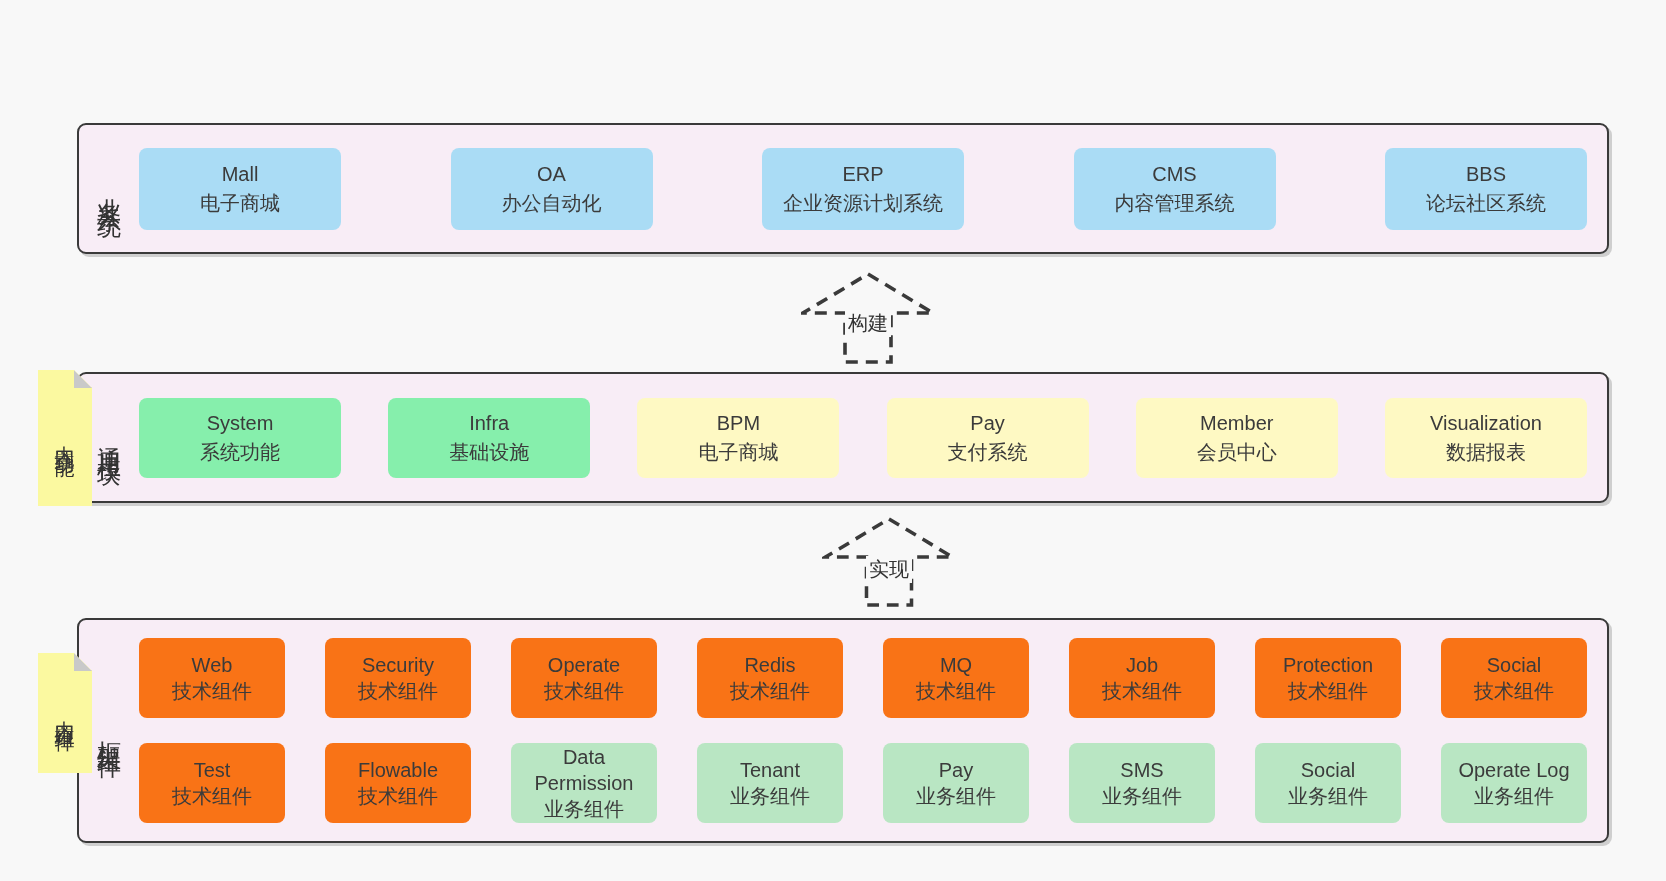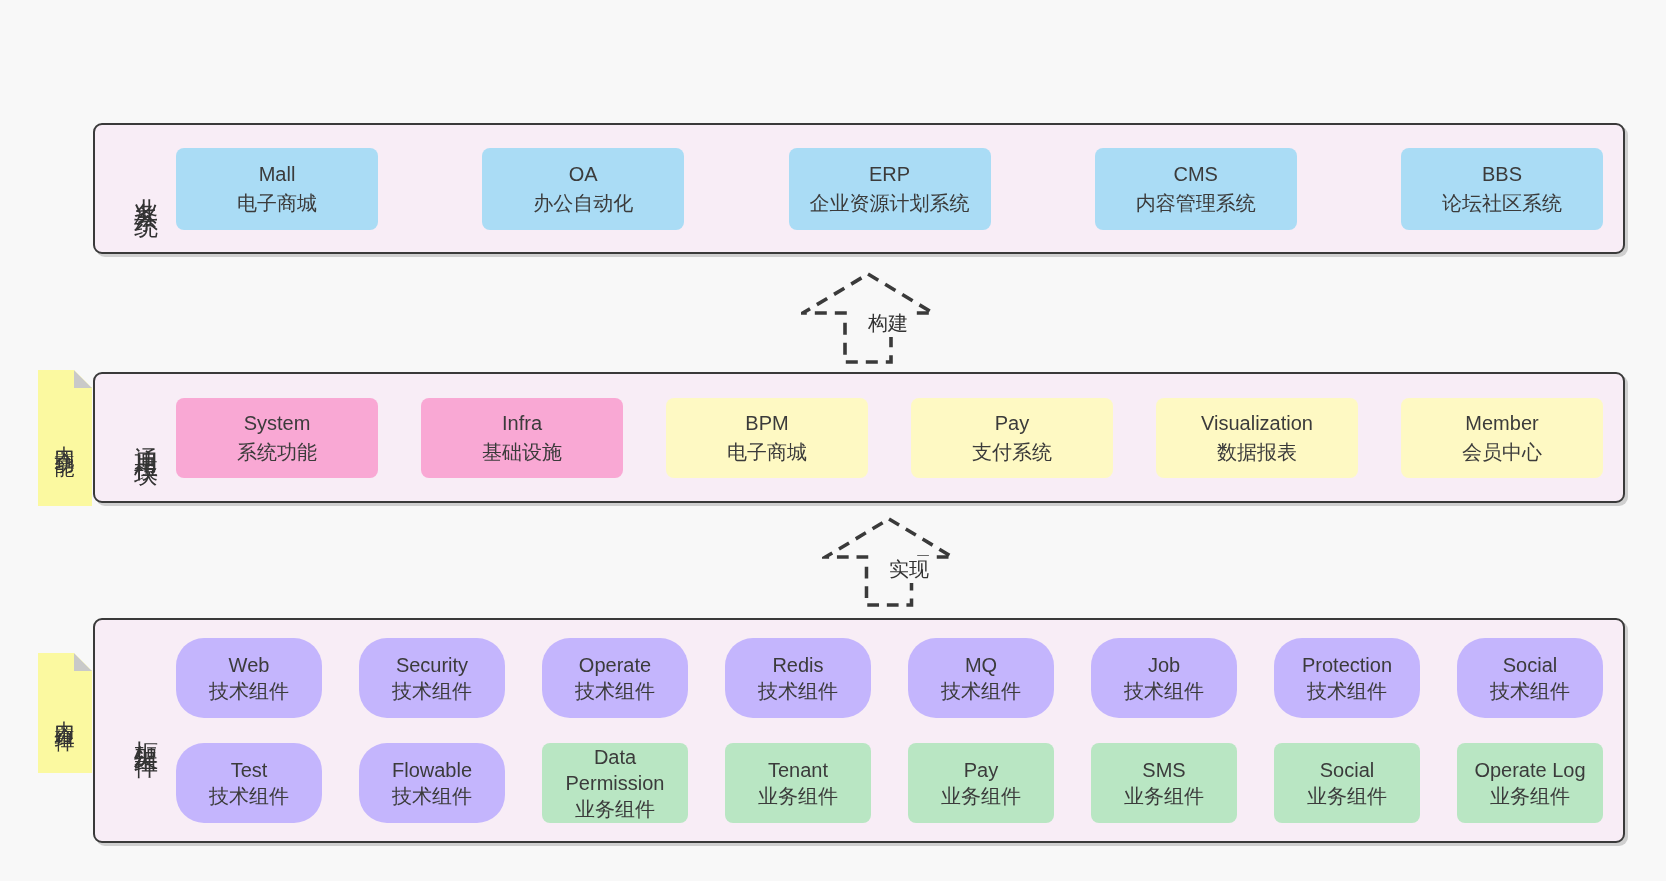--- a/index.html
+++ b/index.html
@@ -6,29 +6,28 @@
   html, body { width: 1666px; height: 881px; }
   body {
     position: relative;
     background: #f8f8f8;
     font-family: "Liberation Sans", "DejaVu Sans", sans-serif;
     color: #333;
     overflow: hidden;
   }
   .panel {
     position: absolute;
-    left: 93px;
+    left: 77px;
     width: 1532px;
     background: #f8edf6;
     border: 2.5px solid #3a3a3a;
     border-radius: 9px;
     box-shadow: 3px 3px 0 rgba(100,100,100,0.28);
     display: flex;
     align-items: stretch;
-    padding-left: 21px;
   }
   .panel-1 { top: 123px; height: 131px; }
   .panel-2 { top: 372px; height: 131px; }
   .panel-3 { top: 618px; height: 225px; }
   .side-label-cell {
     flex: 0 0 60px;
     display: flex;
     align-items: center;
     justify-content: center;
   }
@@ -57,23 +56,23 @@
     justify-content: center;
     text-align: center;
     font-size: 20px;
     line-height: 1.45;
     color: #3b3b3b;
   }
   .panel-1 .box { width: 202px; height: 82px; }
   .panel-2 .box { width: 202px; height: 80px; }
   .panel-3 .box { width: 146px; height: 80px; line-height: 1.3; }
   .box.blue  { background: #aadcf5; }
-  .box.red   { background: #f9a8d4; }
+  .box.red   { background: #86efac; }
   .box.pink  { background: #fef9c3; }
-  .box.green { background: #c4b5fd; border-radius: 28px; }
+  .box.green { background: #f97316; }
   .box.light { background: #b9e6c3; }
 
   .note {
     position: absolute;
     left: 38px;
     width: 54px;
     background: #fbf9a0;
     box-shadow: 2px 2px 3px rgba(0,0,0,0.25);
     clip-path: polygon(0 0, calc(100% - 18px) 0, 100% 18px, 100% 100%, 0 100%);
     display: flex;
@@ -107,21 +106,20 @@
   .arrow-label {
     position: absolute;
     left: 50%;
     top: 40px;
     transform: translateX(-50%);
     background: #f8f8f8;
     padding: 0 3px;
     font-size: 20px;
     color: #333;
     white-space: nowrap;
-    margin-left: 20px;
   }
 </style>
 </head>
 <body>
 
 <div class="panel panel-1">
   <div class="side-label-cell">
     <div class="side-label">业务系统</div>
   </div>
   <div class="rows-area">
@@ -177,26 +175,26 @@
       </div>
       <div class="box pink">
         <div>BPM</div>
         <div>电子商城</div>
       </div>
       <div class="box pink">
         <div>Pay</div>
         <div>支付系统</div>
       </div>
       <div class="box pink">
+        <div>Member</div>
+        <div>会员中心</div>
+      </div>
+      <div class="box pink">
         <div>Visualization</div>
         <div>数据报表</div>
-      </div>
-      <div class="box pink">
-        <div>Member</div>
-        <div>会员中心</div>
       </div>
     </div>
   </div>
 </div>
 
 <div class="arrow arrow-2">
   <svg viewBox="0 0 134 94">
     <polygon points="67,3 132,42 90,42 90,91 44,91 44,42 2,42" fill="none" stroke="#3a3a3a" stroke-width="3.6" stroke-dasharray="12,8"></polygon>
   </svg>
   <div class="arrow-label">实现</div>

